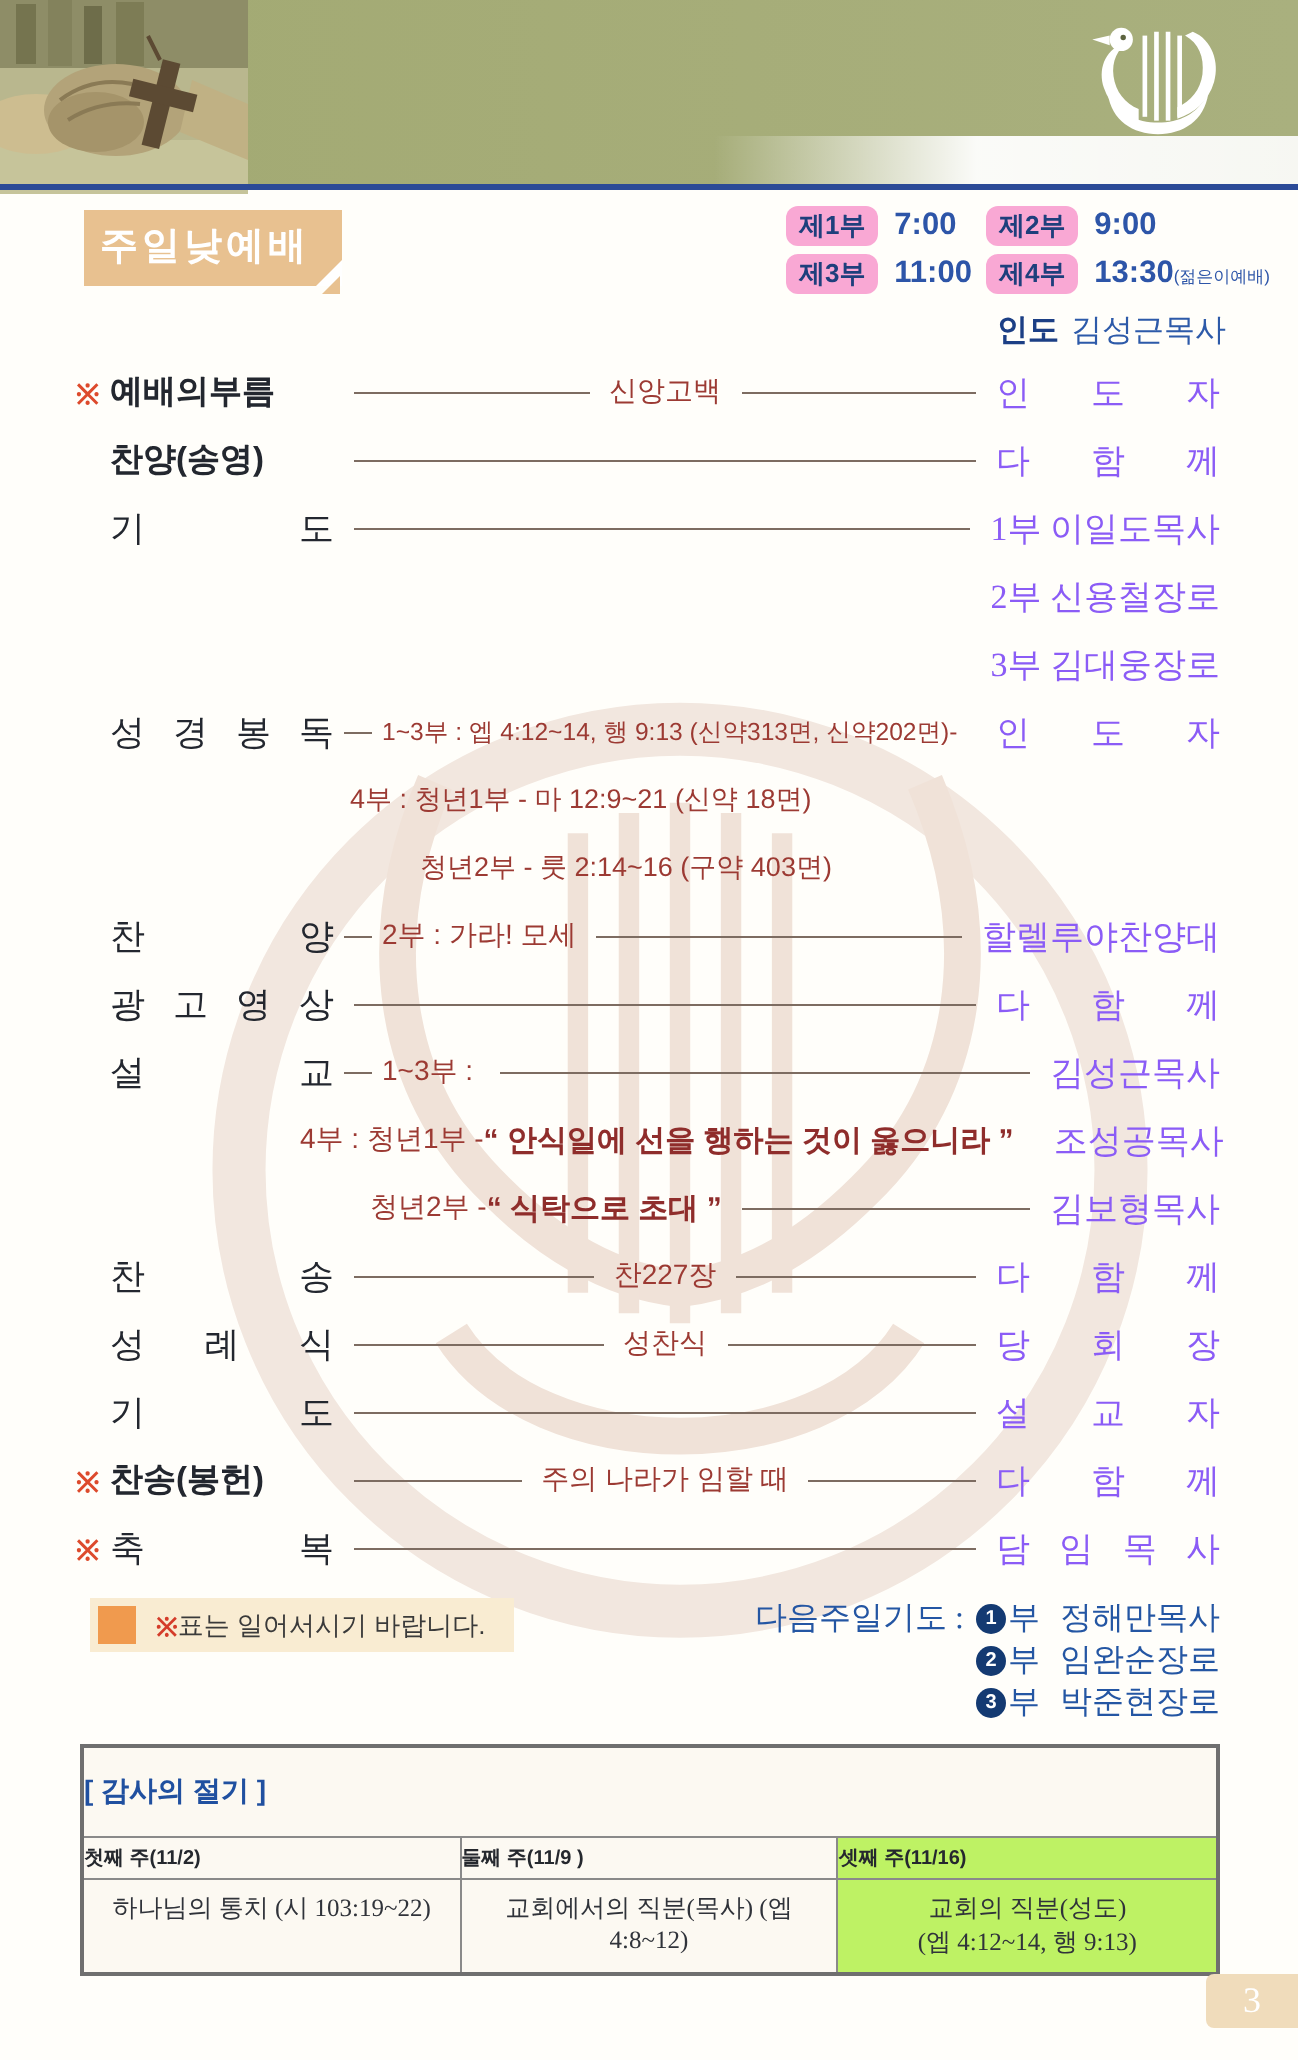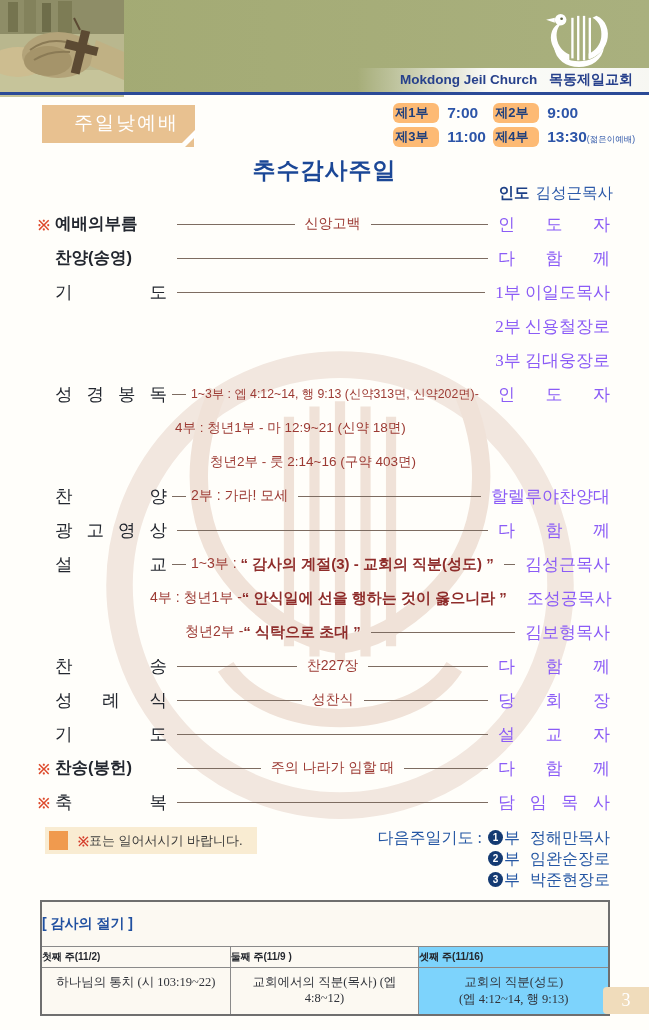--- a/index.html
+++ b/index.html
@@ -11,30 +11,30 @@
   .band .bluerule{position:absolute;left:0;bottom:0;width:100%;height:3px;background:#2b4a97;}
   .band .fade{position:absolute;right:0;bottom:3px;height:24px;width:45%;
               background:linear-gradient(90deg,rgba(255,255,255,0),rgba(255,255,255,.95) 45%,rgba(255,255,255,.9));}
   .photo{position:absolute;left:0;top:0;width:124px;height:97px;}
   .churchname{position:absolute;right:16px;bottom:6px;font-size:13.5px;font-weight:bold;color:#27418c;z-index:2;}
   .churchname .ko{margin-left:8px;font-size:14px;}
   .lyre-logo{position:absolute;right:32px;top:12px;width:76px;height:58px;}
 
   
   .subheader{position:relative;height:50px;margin-top:10px;}
-  .badge{position:absolute;left:42px;top:0;background:#e8c190;color:#fff;font-weight:normal;
-         font-size:19px;letter-spacing:2px;padding:5px 16px 7px 32px;}
+  .badge{position:absolute;left:42px;top:0;background:#e8c190;color:#fff;font-weight:bold;
+         font-size:19px;letter-spacing:2px;padding:5px 16px 7px 8px;}
   .badge .fold{position:absolute;right:0;bottom:0;width:0;height:0;
                border-left:13px solid transparent;border-bottom:13px solid #fff;}
   .badge .fold2{position:absolute;right:1px;bottom:-4px;width:0;height:0;
                border-left:9px solid transparent;border-bottom:9px solid #e8c190;}
   .times{position:absolute;right:14px;top:-2px;display:grid;
          grid-template-columns:46px 54px 46px auto;grid-row-gap:4px;align-items:center;}
-  .tbadge{background:#fdba74;border-radius:6px;color:#1e3f7c;font-weight:bold;font-size:13px;
-          text-align:left;padding:1px 2px;}
+  .tbadge{background:#f9a8d4;border-radius:6px;color:#1e3f7c;font-weight:bold;font-size:13px;
+          text-align:center;padding:1px 2px;}
   .ttime{color:#2d55a8;font-size:15.5px;font-weight:bold;padding-left:8px;white-space:nowrap;}
   .ttime small{font-size:8.5px;font-weight:normal;}
 
   
   .svc-title{text-align:center;font-size:23px;font-weight:bold;color:#1b4796;letter-spacing:1px;height:28px;position:relative;z-index:2;}
   .leader{text-align:right;padding-right:36px;font-size:15.5px;color:#2d5aa9;height:20px;
           font-family:"Liberation Sans",sans-serif;position:relative;z-index:2;}
   .leader b{color:#1c3f85;margin-right:6px;margin-left:28px;}
 
   
@@ -75,21 +75,21 @@
   
   .gtable{margin:10px 39px 0 40px;border:2px solid #6f6f6f;background:#fcf9f2;position:relative;z-index:2;}
   .gt-title{border-bottom:1px solid #8a8a8a;color:#2050a0;font-weight:bold;
             font-size:14px;padding:13px 0;}
   .gt-head,.gt-body{display:grid;grid-template-columns:1fr 1fr 1fr;}
   .gt-head>div{border-right:1px solid #8a8a8a;border-bottom:1px solid #8a8a8a;
                font-weight:bold;font-size:10px;color:#25282e;padding:3px 0;}
   .gt-body>div{border-right:1px solid #8a8a8a;text-align:center;font-size:12.5px;color:#30333a;
                font-family:"Liberation Serif","DejaVu Serif",serif;padding:6px 2px;white-space:pre-line;}
   .gt-head>div:last-child,.gt-body>div:last-child{border-right:none;}
-  .hl{background:#7dd3fc;}
+  .hl{background:#bef264;}
 
   .pagenum{position:absolute;right:0;bottom:16px;width:46px;height:27px;background:#f0dcbb;
            border-radius:4px 0 0 4px;color:#fff;font-size:18px;text-align:center;line-height:27px;
            font-family:"Liberation Serif",serif;z-index:3;}
 
   .watermark{position:absolute;left:95px;top:335px;width:490px;height:490px;z-index:0;}
 </style>
 </head>
 <body>
 
@@ -135,24 +135,20 @@
       <path d="M56,4 C66,8 70,20 67,30 C64,40 57,46 48,49 L48,43 C55,40 60,34 61,26 C62,17 59,10 52,6 Z" fill="#fff"></path>
       <circle cx="19" cy="8" r="6" fill="#fff"></circle>
       <path d="M13,6 L4,8 L13,11 Z" fill="#fff"></path>
       <circle cx="20" cy="7" r="1.4" fill="#5d6440"></circle>
       <rect x="30" y="6" width="2.4" height="42" fill="#fff"></rect>
       <rect x="36" y="4" width="2.4" height="46" fill="#fff"></rect>
       <rect x="42" y="4" width="2.4" height="46" fill="#fff"></rect>
       <rect x="48" y="6" width="2.4" height="42" fill="#fff"></rect>
     </svg>
     <div class="fade"></div>
-    <div class="churchname">
-      <span>Mokdong Jeil Church</span>
-      <span class="ko">목동제일교회</span>
-    </div>
     <div class="bluerule"></div>
   </div>
 
   <div class="subheader">
     <div class="badge">
       <span>주일낮예배</span>
       <span class="fold"></span>
       <span class="fold2"></span>
     </div>
     <div class="times">
@@ -160,21 +156,20 @@
       <span class="ttime">7:00</span>
       <span class="tbadge">제2부</span>
       <span class="ttime">9:00</span>
       <span class="tbadge">제3부</span>
       <span class="ttime">11:00</span>
       <span class="tbadge">제4부</span>
       <span class="ttime"><span>13:30</span><small>(젊은이예배)</small></span>
     </div>
   </div>
 
-  <div class="svc-title">추수감사주일</div>
   <div class="leader">
     <b>인도</b><span>김성근목사</span>
   </div>
 
   <div class="order">
 
     <div class="row">
       <span class="marker">※</span>
       <span class="label g">예배의부름</span>
       <span class="line"></span>
@@ -245,21 +240,20 @@
       <span class="label">광 고 영 상</span>
       <span class="line"></span>
       <span class="role s">다 함 께</span>
     </div>
 
     <div class="row">
       <span class="marker"></span>
       <span class="label">설 교</span>
       <span class="dash"></span>
       <span class="cpre">1~3부 : </span>
-      <span class="cbold">“ 감사의 계절(3) - 교회의 직분(성도) ”</span>
       <span class="line"></span>
       <span class="role n">김성근목사</span>
     </div>
 
     <div class="row">
       <span class="marker"></span>
         <span class="sp95"></span>
       <span class="cpre">4부 : 청년1부 -</span>
       <span class="cbold">“ 안식일에 선을 행하는 것이 옳으니라 ”</span>
       <span class="line"></span>

